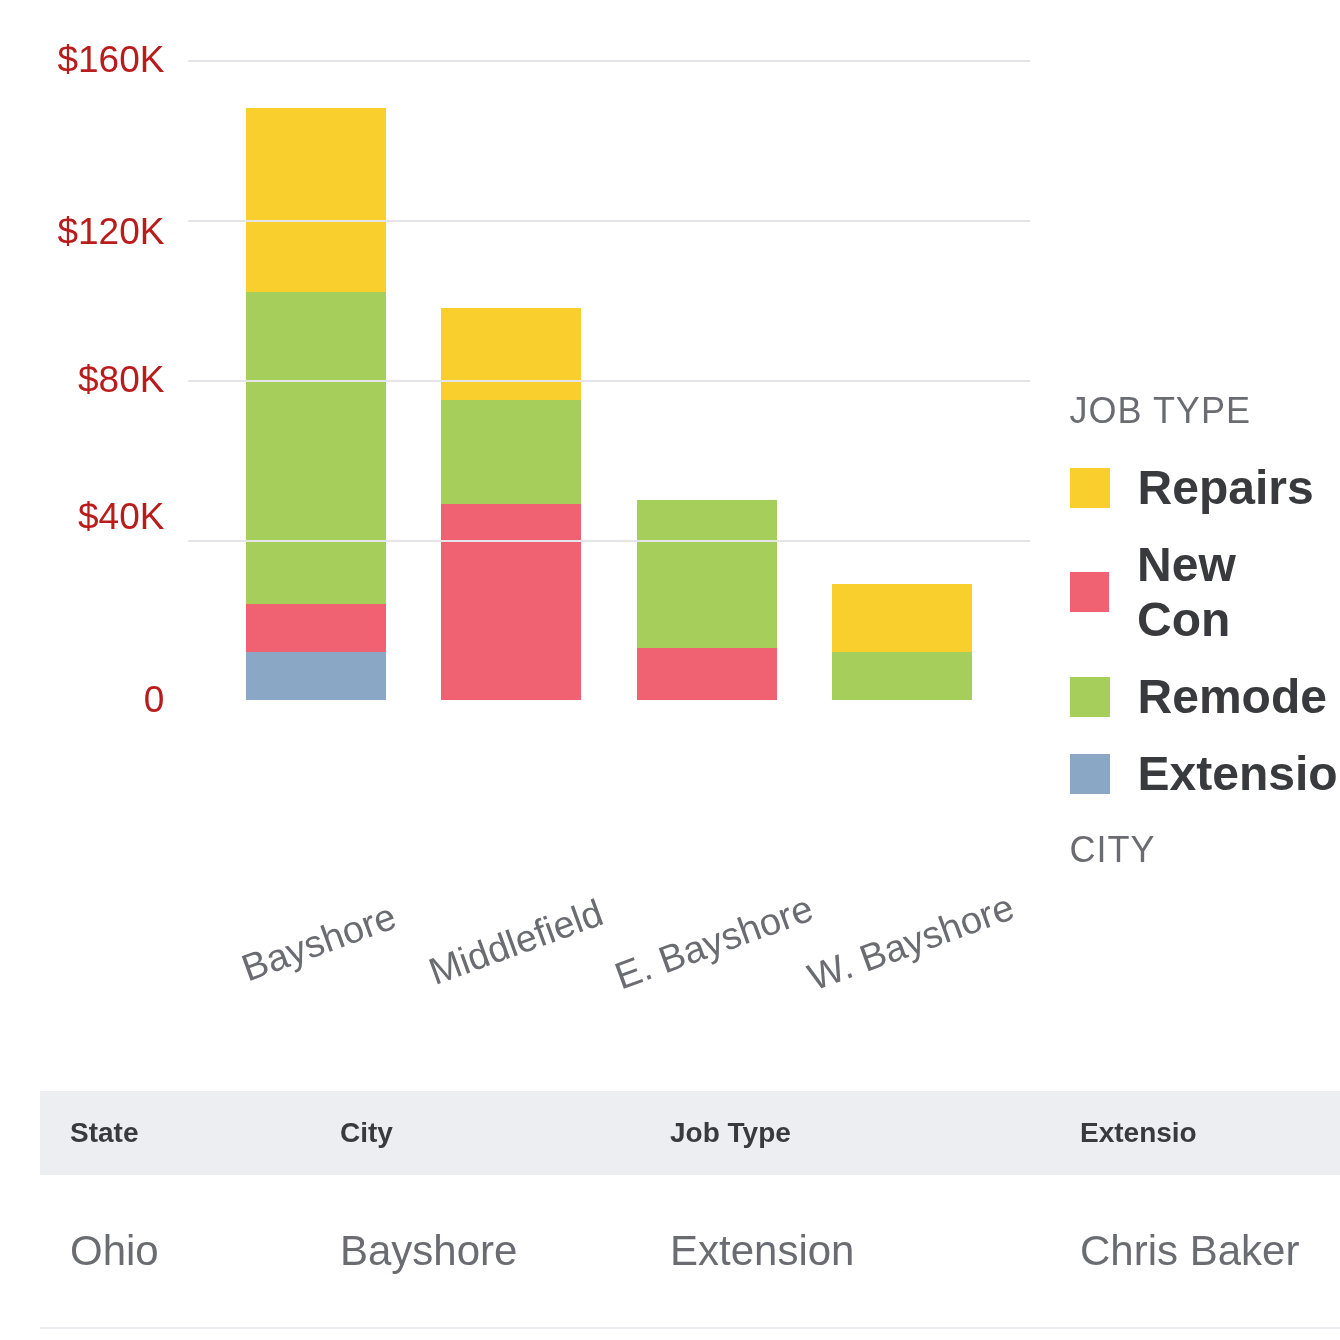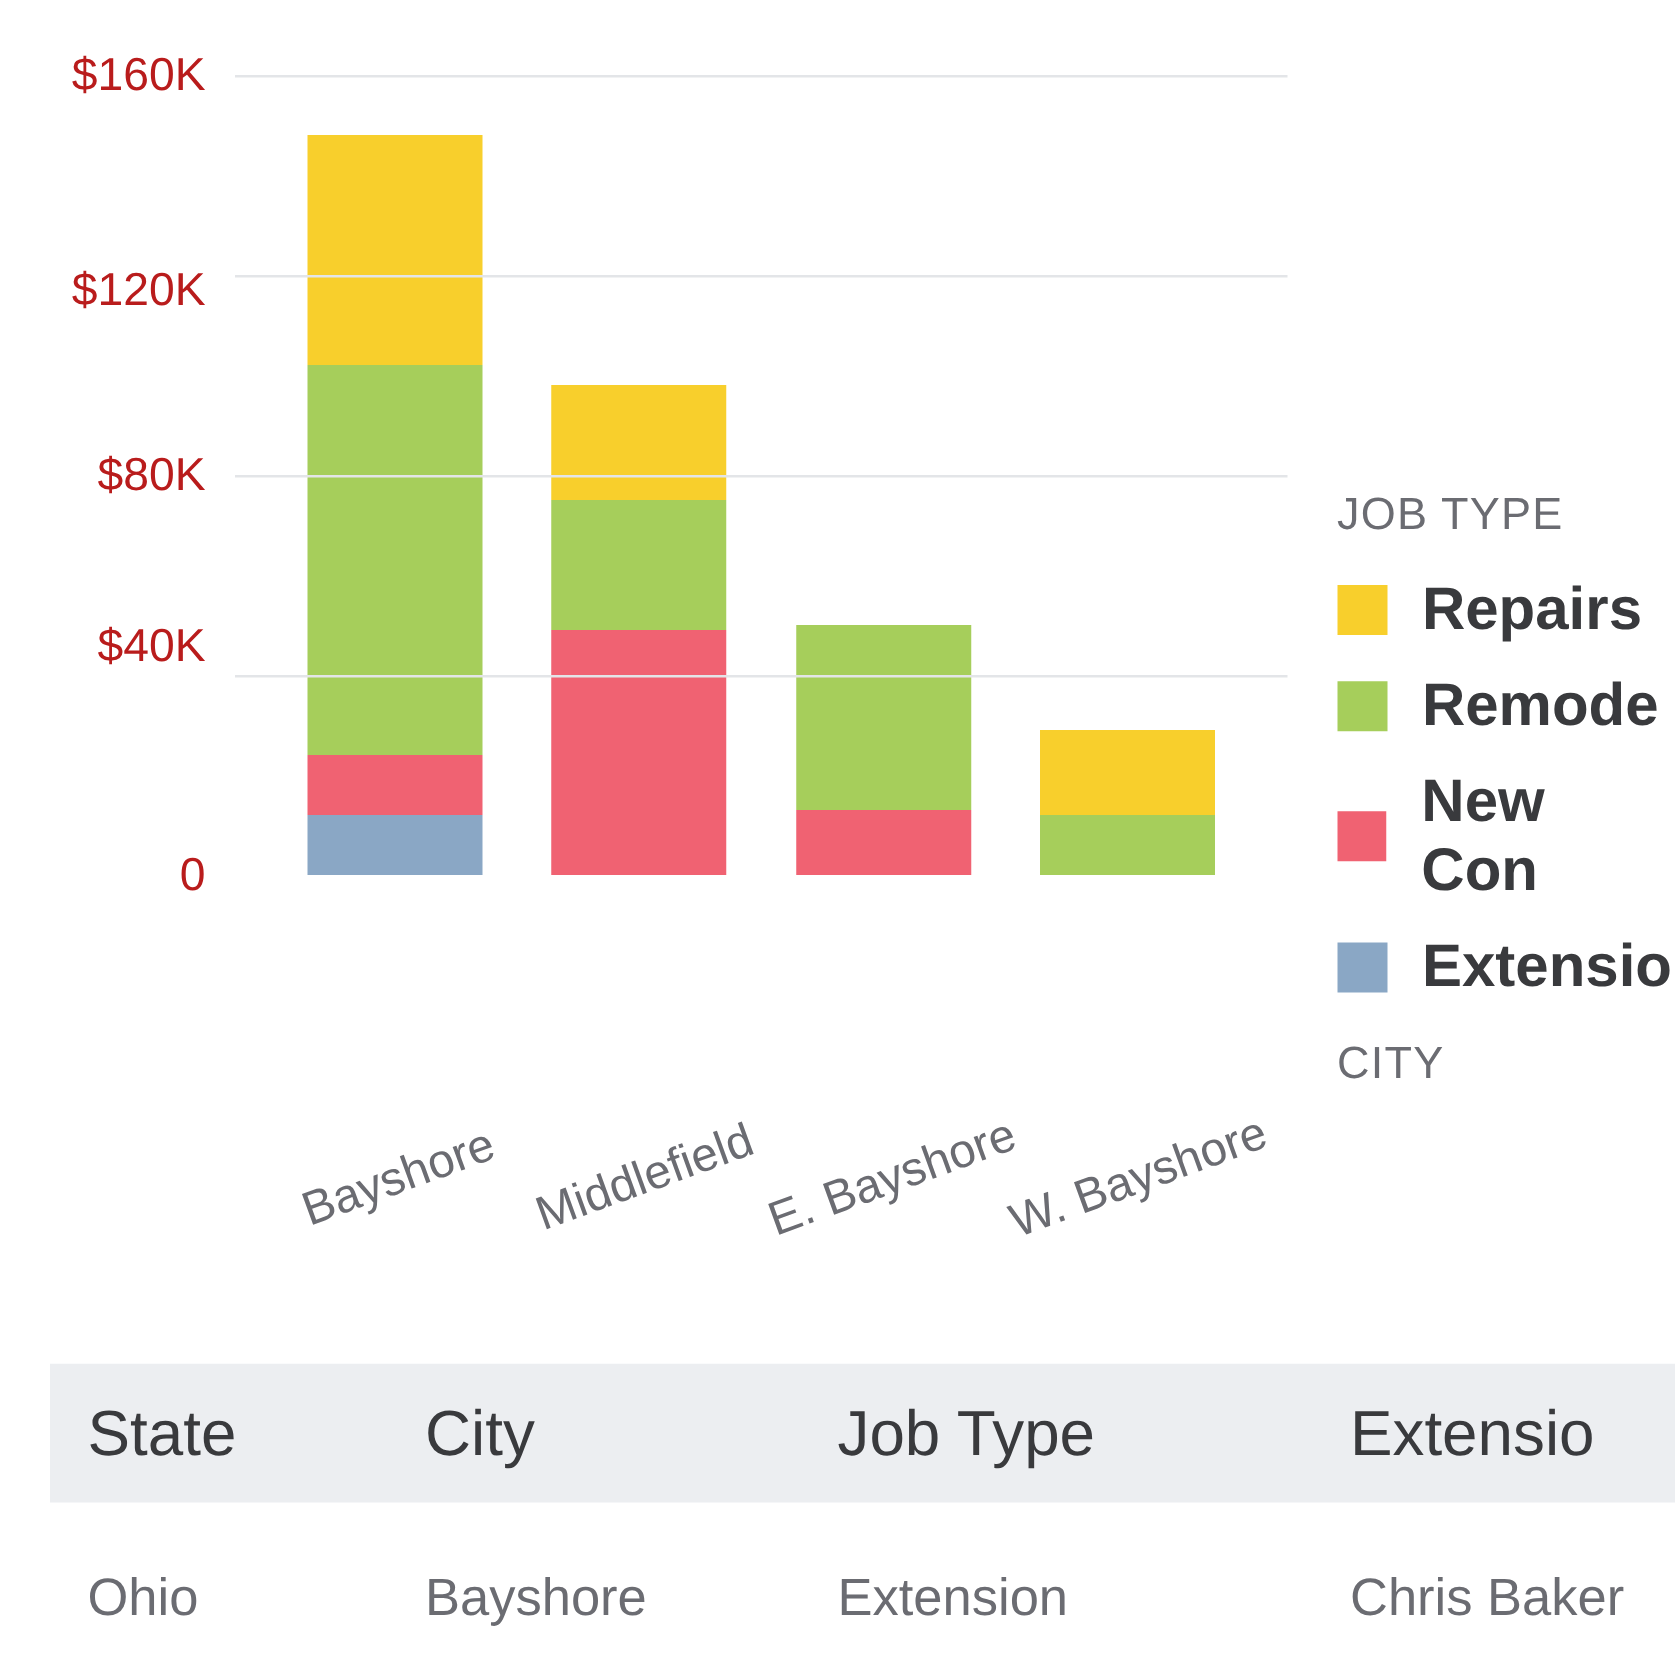--- a/index.html
+++ b/index.html
@@ -17,21 +17,21 @@
   .x-axis { position: relative; width: 850px; height: 140px; margin-left: 150px; }
   .x-label { position: absolute; transform-origin: center; transform: translate(-50%, 0) rotate(-20deg); font-size: 38px; color: #6b6c72; top: 50px; white-space: nowrap; }
   .legend { margin-left: 40px; padding-top: 330px; }
   .legend-title { font-size: 36px; color: #6b6c72; letter-spacing: 1px; margin-bottom: 28px; }
   .legend-item { display: flex; align-items: center; margin-bottom: 22px; }
   .swatch { width: 40px; height: 40px; margin-right: 28px; }
   .legend-label { font-size: 48px; font-weight: 600; color: #393a3d; }
   .legend-sub { font-size: 36px; color: #6b6c72; letter-spacing: 1px; margin-top: 28px; }
   .table { margin-top: 80px; width: 100%; }
   .thead { display: flex; background: #eceef1; padding: 26px 30px; }
-  .th { font-size: 51px; font-weight: 400; color: #393a3d; }
+  .th { font-size: 28px; font-weight: 700; color: #393a3d; }
   .col-state { width: 270px; }
   .col-city { width: 330px; }
   .col-job { width: 410px; }
   .col-cust { flex: 1; }
   .trow { display: flex; padding: 52px 30px; }
   .td { font-size: 42px; color: #6b6c72; }
   .tfoot { display: flex; border-top: 2px solid #eceef1; }
   .tfoot-spacer { width: 1010px; border-right: 0; }
   .tfoot-cell { flex: 1; padding: 30px 30px; font-size: 40px; font-weight: 700; color: #393a3d; background:#fbfbfb; }
 </style>
@@ -83,26 +83,26 @@
         <div class="grid-line" style="top: 0px;"></div>
       </div>
     <div class="legend">
       <div class="legend-title">JOB TYPE</div>
       <div id="legend-items">
           <div class="legend-item">
             <div class="swatch" style="background: rgb(248, 207, 44);"></div>
             <div class="legend-label">Repairs</div>
           </div>
           <div class="legend-item">
+            <div class="swatch" style="background: rgb(240, 98, 114);"></div>
+            <div class="legend-label">New Con</div>
+          </div>
+          <div class="legend-item">
             <div class="swatch" style="background: rgb(166, 206, 91);"></div>
             <div class="legend-label">Remode</div>
-          </div>
-          <div class="legend-item">
-            <div class="swatch" style="background: rgb(240, 98, 114);"></div>
-            <div class="legend-label">New Con</div>
           </div>
           <div class="legend-item">
             <div class="swatch" style="background: rgb(138, 167, 197);"></div>
             <div class="legend-label">Extensio</div>
           </div>
         </div>
       <div class="legend-sub">CITY</div>
     </div>
   </div>
   <div class="x-axis" id="x-axis">

